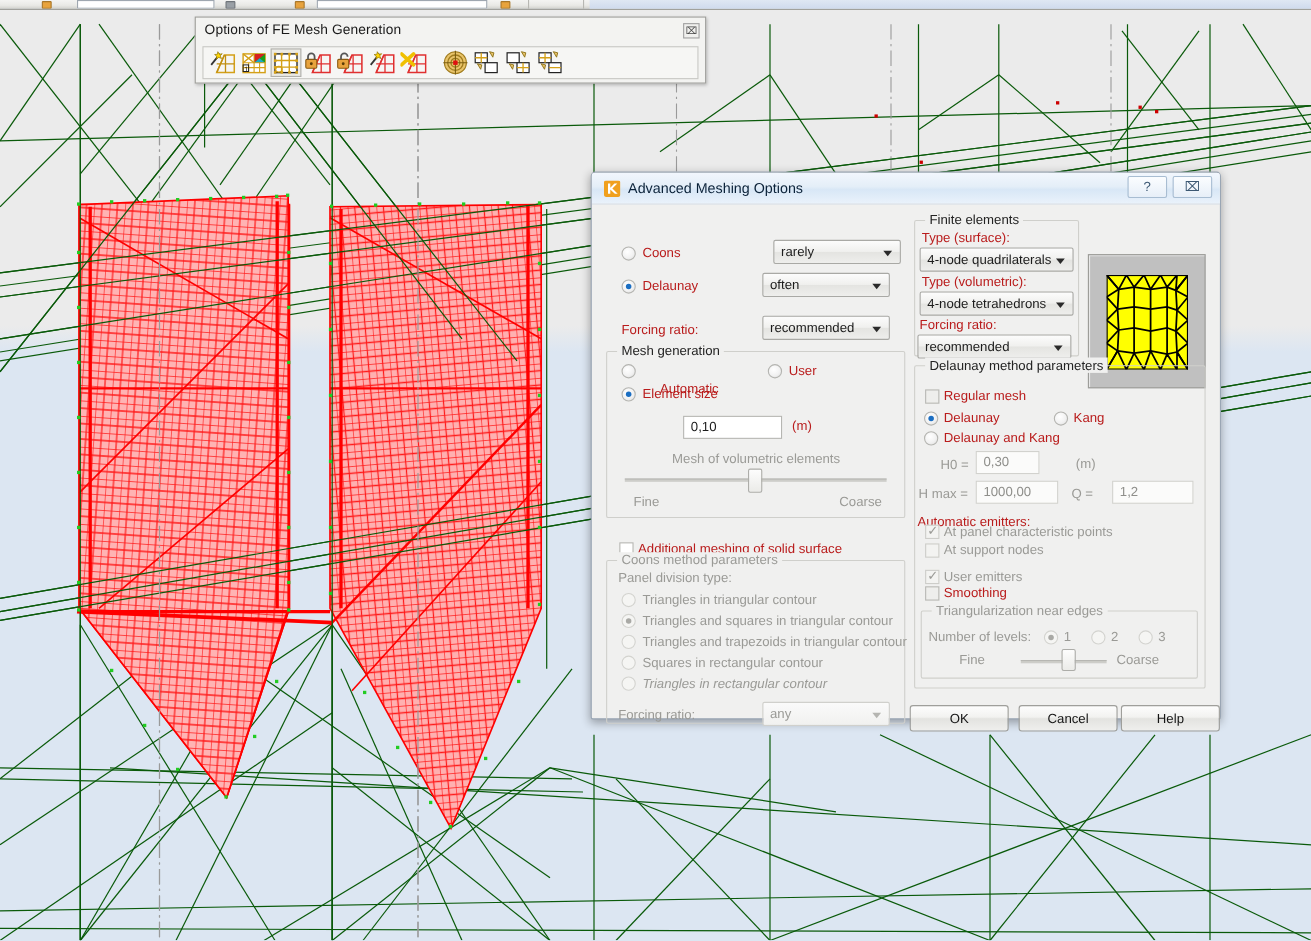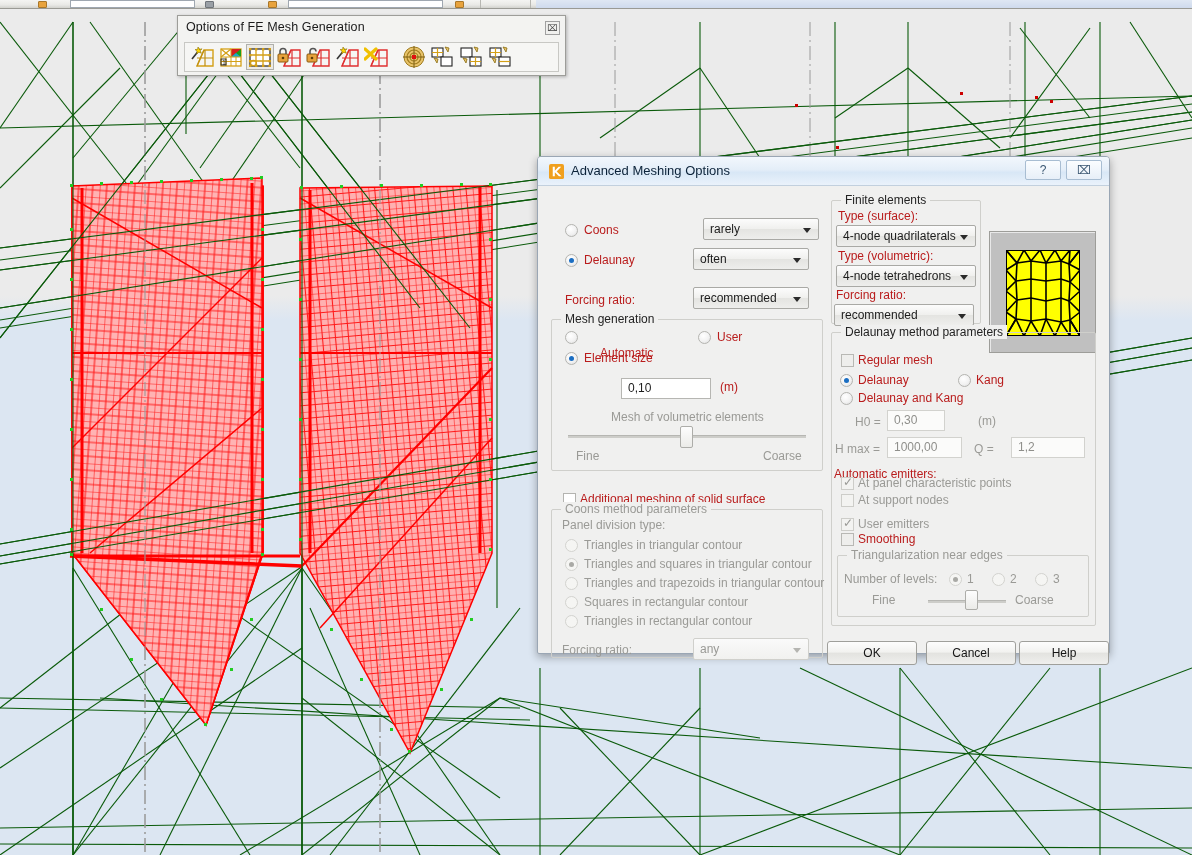--- a/index.html
+++ b/index.html
@@ -36,21 +36,21 @@
   #host-toolbar-strip .tb-sep {
     position:absolute; top:0; width:1px; height:9px; background:#b7b7b2;
   }
   #host-toolbar-strip .tb-right {
     position:absolute; left:536px; top:0; right:0; height:9px;
     background:linear-gradient(to bottom,#dfe7f3,#cdd9ec);
   }
 
   
   #fe-toolbar {
-    position: absolute; left: 177px; top: 15px; width: 389px; height: 61px;
+    position: absolute; left: 177px; top: 15px; width: 465px; height: 61px;
     background: #f3f3f1;
     border: 1px solid #9d9d99;
     box-shadow: 1px 1px 3px rgba(0,0,0,.25);
     padding-left: 36px;
   }
   #fe-toolbar .tb-title {
     position:absolute; left:8px; top:4px;
     font-size: 12.5px; color:#1a1a1a;
     letter-spacing: .1px;
   }
@@ -648,21 +648,21 @@
     <div class="radio dis on" style="left:27px; top:372px;"></div>
     <div class="lbl dis" style="left:46px; top:371px;">Triangles and squares in triangular contour</div>
 
     <div class="radio dis" style="left:27px; top:391px;"></div>
     <div class="lbl dis" style="left:46px; top:390px;">Triangles and trapezoids in triangular contour</div>
 
     <div class="radio dis" style="left:27px; top:410px;"></div>
     <div class="lbl dis" style="left:46px; top:409px;">Squares in rectangular contour</div>
 
     <div class="radio dis" style="left:27px; top:429px;"></div>
-    <div class="lbl dis" style="left:46px; top:428px;">Triangles in rectangular contour</div>
+    <div class="lbl dis" style="left:46px; top:428px;font-style:italic;">Triangles in rectangular contour</div>
 
     <div class="lbl dis" style="left:24px; top:457px;">Forcing ratio:</div>
     <div class="combo dis" style="left:155px; top:452px; width:116px;">
       <span class="ctext">any</span>
       <span class="arrow"></span>
     </div>
 
     <div class="grp" style="left:293px; top:14px; width:150px; height:124px;">
       <span class="lg">Finite elements</span>
     </div>

